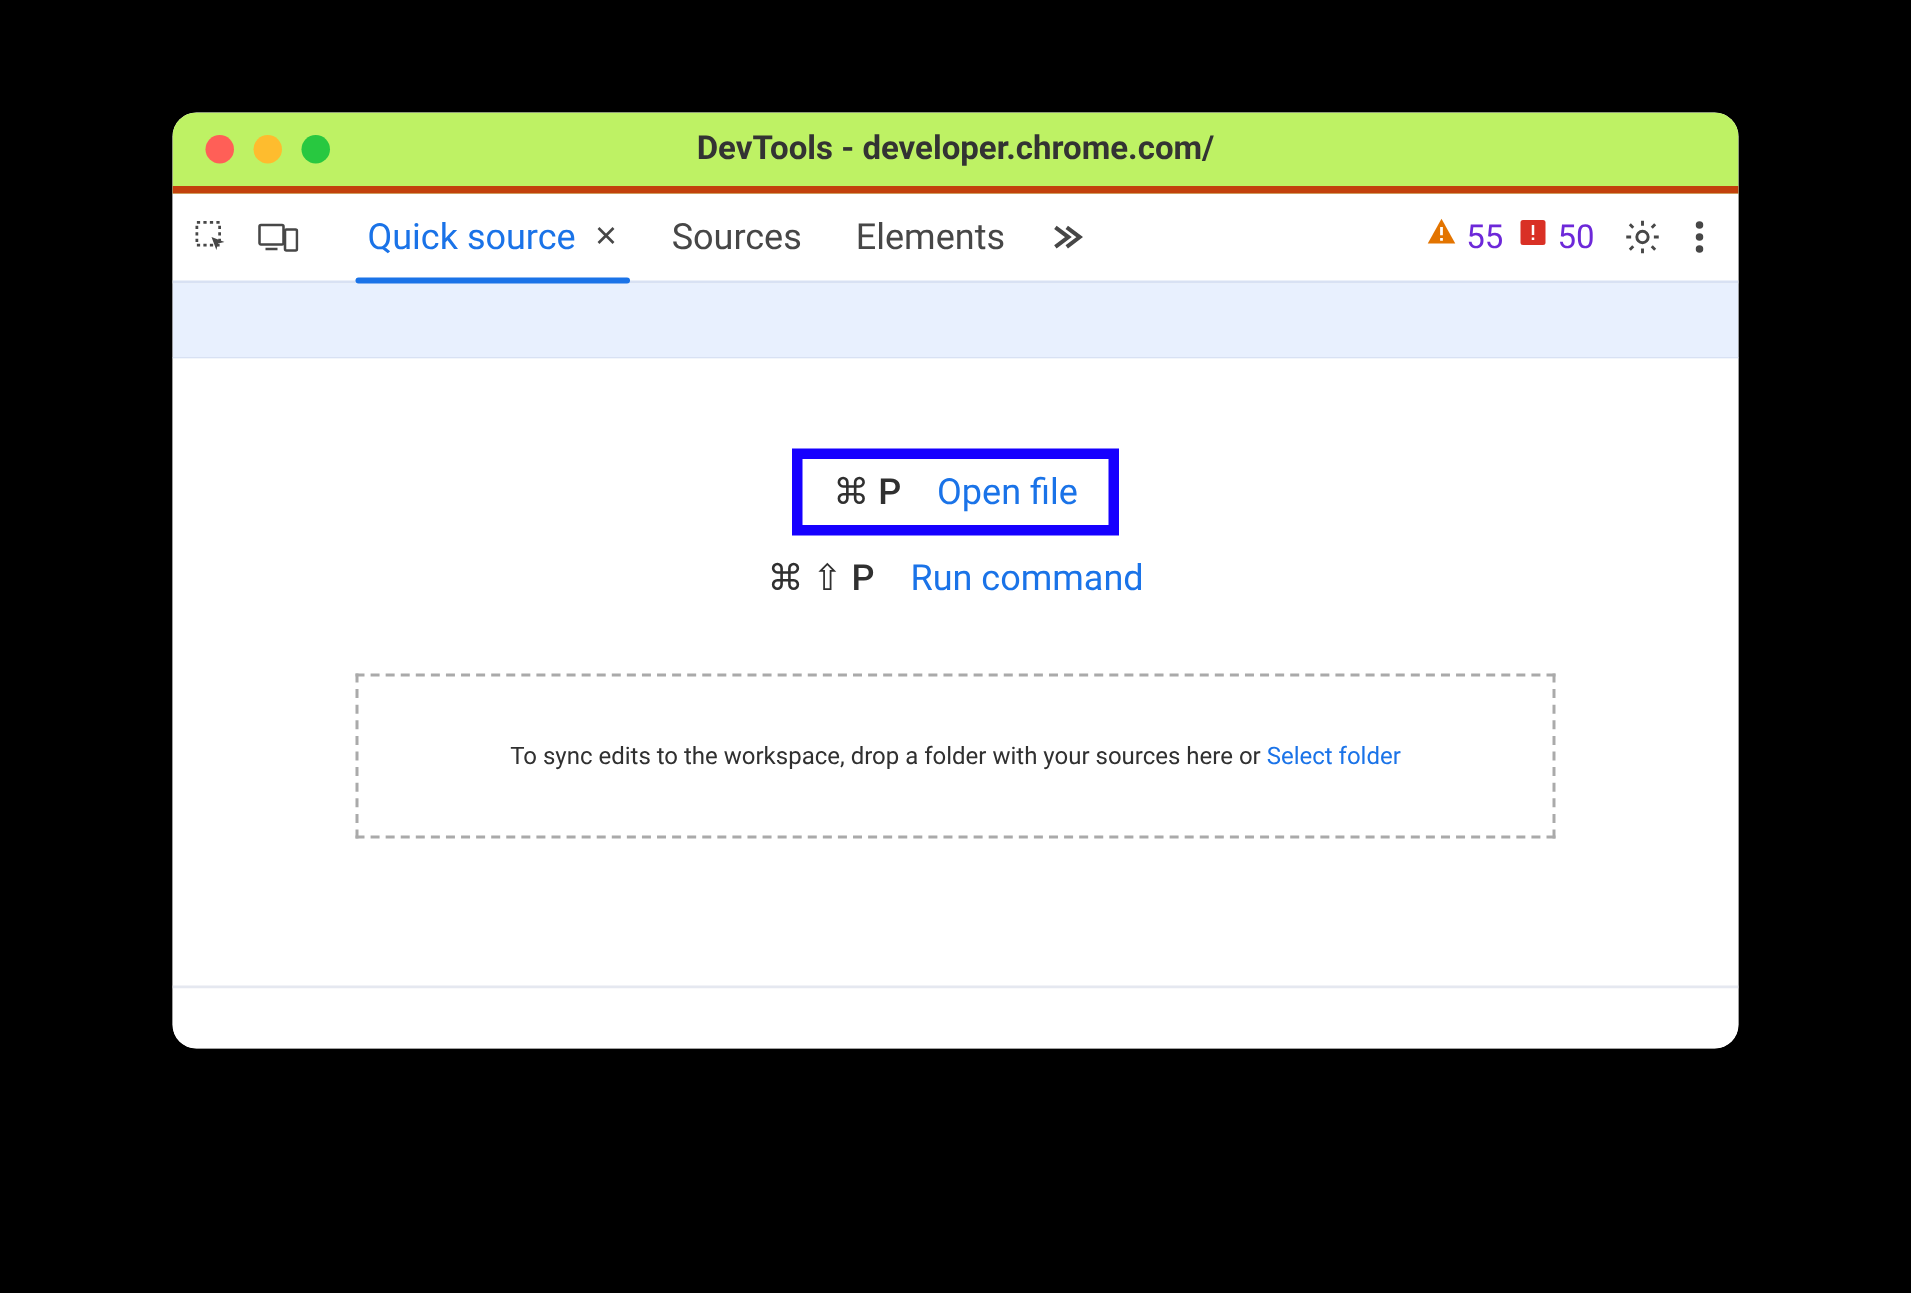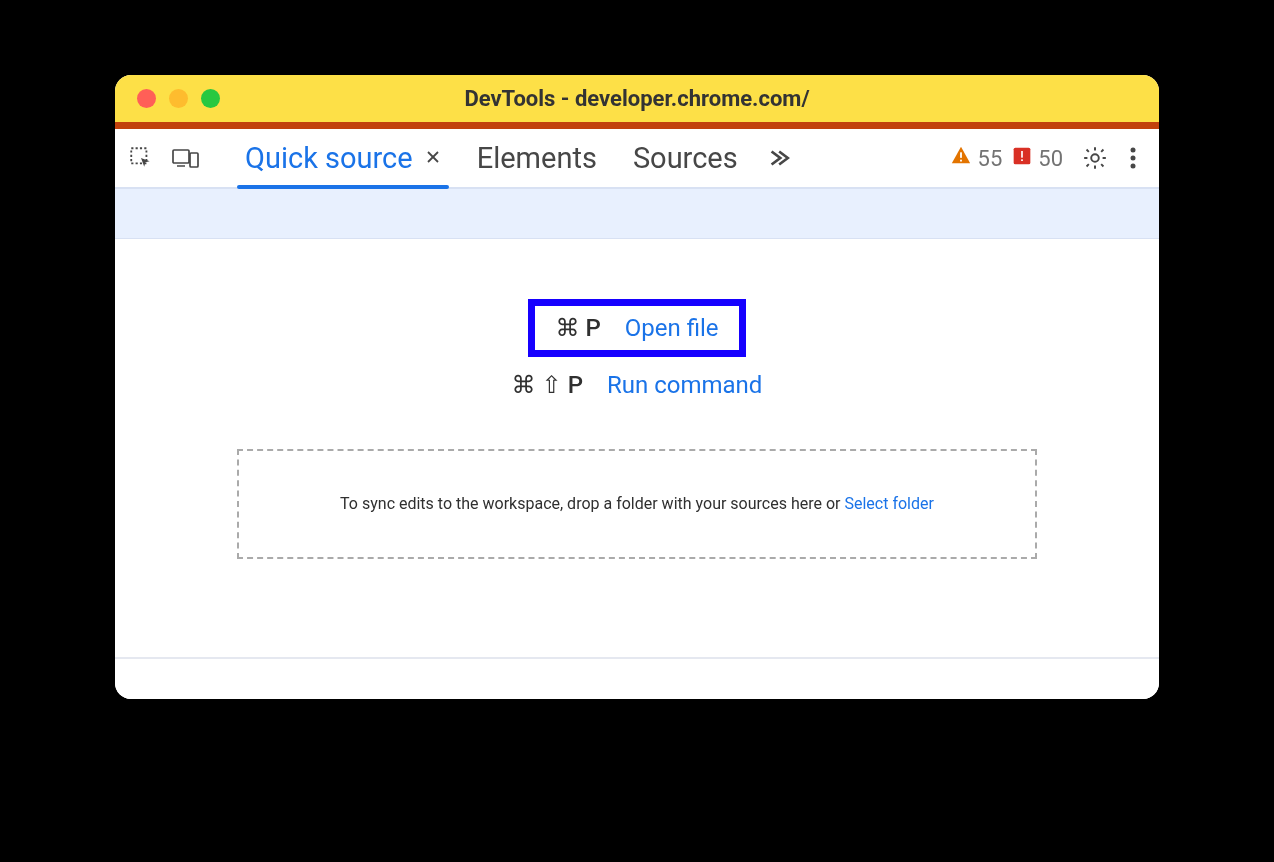--- a/index.html
+++ b/index.html
@@ -19,25 +19,25 @@
     }
     .window {
       width: 1044px;
       background: #fff;
       border-radius: 16px;
       box-shadow: 0 20px 50px rgba(0,0,0,0.5);
       overflow: hidden;
     }
     .titlebar {
       height: 54px;
-      background: #fde047;
+      background: #bef264;
       display: flex;
       align-items: center;
       position: relative;
-      border-bottom: 7px solid #c2410c;
+      border-bottom: 5px solid #c2410c;
     }
     .traffic-lights {
       display: flex;
       gap: 13px;
       margin-left: 22px;
       align-items: center;
     }
     .light {
       width: 19px;
       height: 19px;
@@ -79,21 +79,21 @@
     .tabs {
       display: flex;
       align-items: stretch;
       margin-left: 28px;
       height: 100%;
     }
     .tab {
       display: flex;
       align-items: center;
       padding: 0 18px;
-      font-size: 29px;
+      font-size: 24px;
       color: #474747;
       cursor: pointer;
       gap: 10px;
       position: relative;
     }
     .tab.active {
       color: #1a73e8;
     }
     .tab.active::after {
       content: "";
@@ -114,21 +114,21 @@
       margin-left: auto;
       display: flex;
       align-items: center;
       gap: 10px;
     }
     .count-item {
       display: flex;
       align-items: center;
       gap: 6px;
       font-size: 22px;
-      color: #737373;
+      color: #6d28d9;
       cursor: pointer;
     }
     .warn-icon {
       color: #e37400;
     }
     .error-icon {
       color: #d93025;
     }
     .subbar {
       height: 50px;
@@ -217,24 +217,24 @@
       <div class="tab active">
         <span>Quick source</span>
         <span class="tab-close">
           <svg width="16" height="16" viewBox="0 0 16 16" stroke="currentColor" stroke-width="1.8">
             <line x1="3" y1="3" x2="13" y2="13"></line>
             <line x1="13" y1="3" x2="3" y2="13"></line>
           </svg>
         </span>
       </div>
       <div class="tab">
+        <span>Sources</span>
+      </div>
+      <div class="tab">
         <span>Elements</span>
-      </div>
-      <div class="tab">
-        <span>Sources</span>
       </div>
       <div class="tab" style="padding:0 8px;">
         <svg width="26" height="26" viewBox="0 0 24 24" fill="none" stroke="#474747" stroke-width="2.5">
           <polyline points="7,6 15,12 7,18"></polyline>
           <polyline points="14,6 22,12 14,18"></polyline>
         </svg>
       </div>
     </div>
 
     <div class="toolbar-right">

